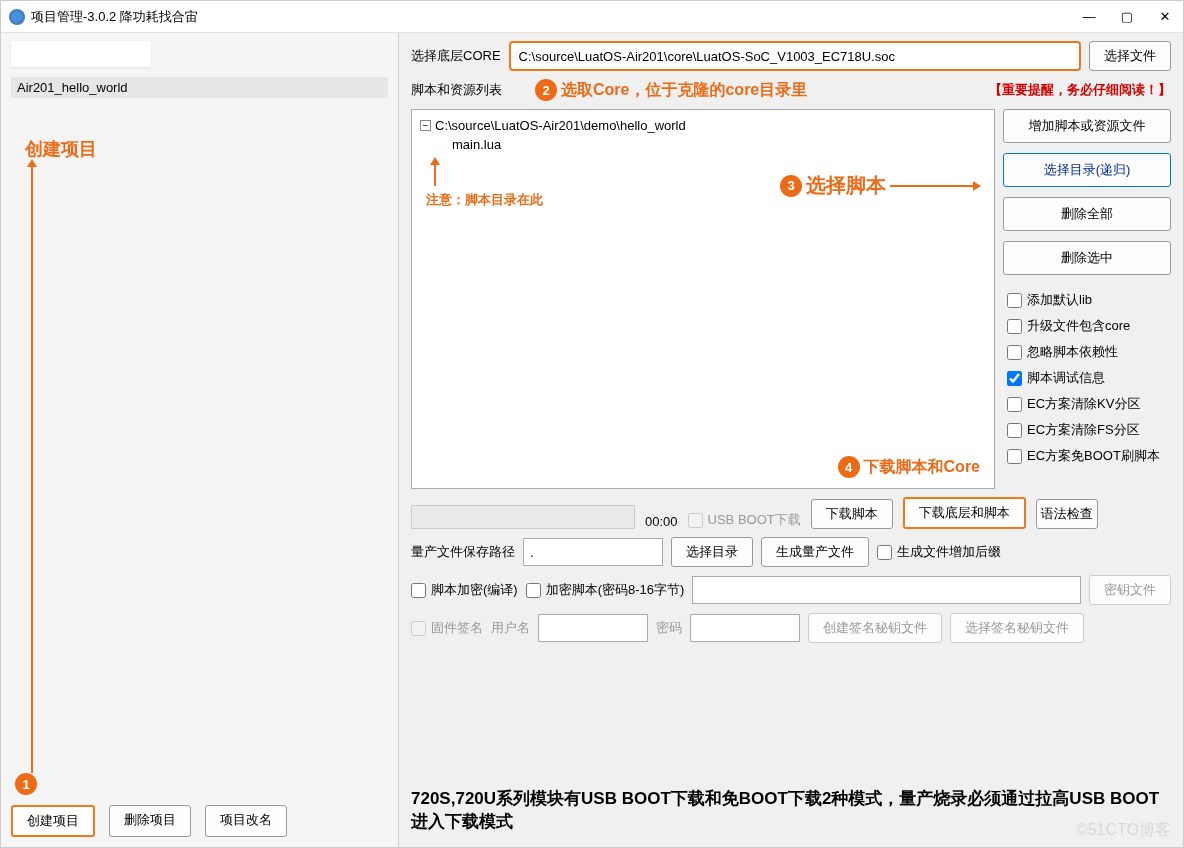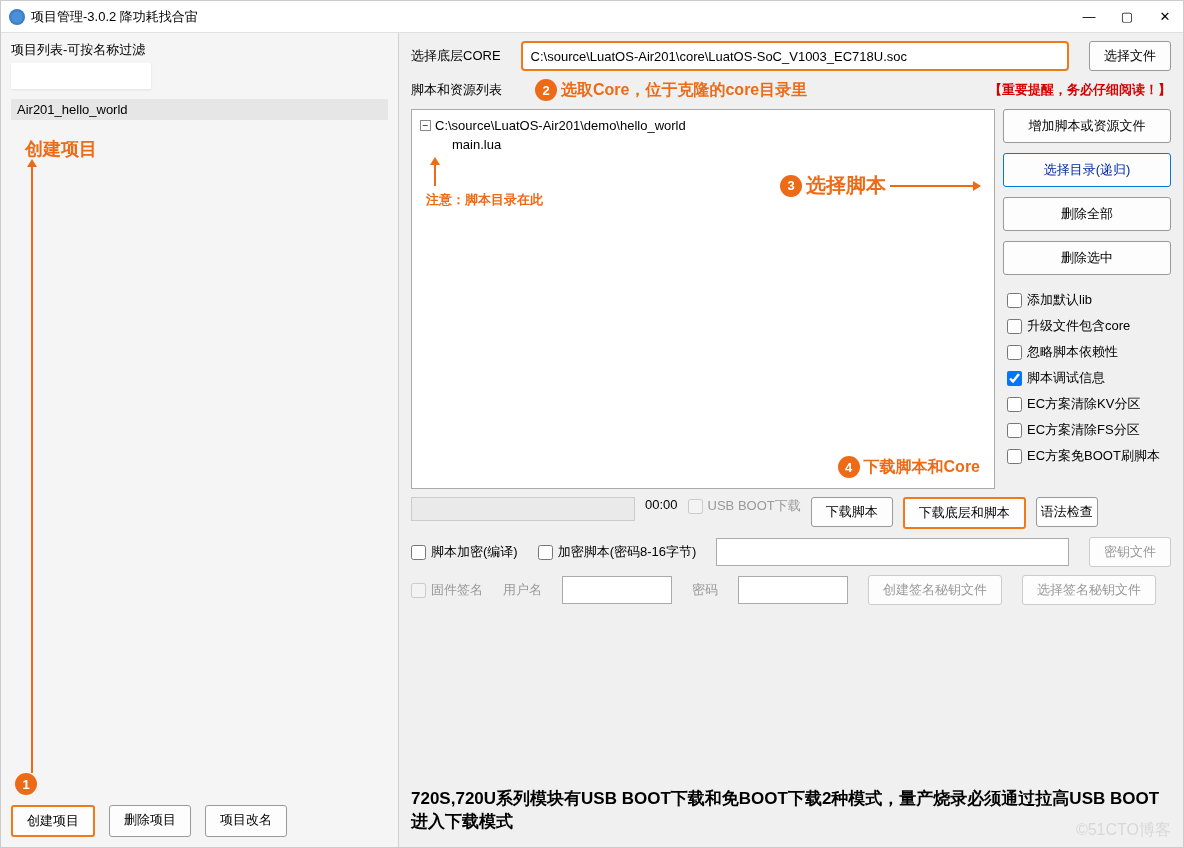--- a/index.html
+++ b/index.html
@@ -13,37 +13,37 @@
 .left { width: 398px; background: #f5f5f5; border-right: 1px solid #d0d0d0; display: flex; flex-direction: column; padding: 8px 10px 10px 10px; position: relative; }
 .left-label { color: #000; margin-bottom: 4px; }
 .filter-input { width: 140px; height: 26px; background: #fff; border: 1px solid #fff; margin-bottom: 10px; padding: 0 4px; box-shadow: 0 1px 2px rgba(0,0,0,0.08); }
 .project-list { flex: 1; background: #f5f5f5; }
 .project-item { background: #e6e6e6; padding: 3px 6px; color: #000; }
 .bottom-btns { display: flex; gap: 14px; margin-top: 8px; }
 .btn { background: #fdfdfd; border: 1px solid #999; padding: 5px 14px; border-radius: 3px; cursor: pointer; color: #000; white-space: nowrap; }
 .btn.hl-orange { border: 2px solid #f07a1a; }
 .btn.hl-blue { border: 1.5px solid #0078d4; color: #0028a0; }
 .right { flex: 1; padding: 8px 12px 8px 12px; display: flex; flex-direction: column; gap: 8px; position: relative; }
-.row { display: flex; align-items: center; gap: 20px; }
+.row { display: flex; align-items: center; gap: 8px; }
 .rlabel { color: #000; white-space: nowrap; }
 .core-input { flex: 1; height: 30px; background: #fff; border: 2px solid #f07a1a; border-radius: 4px; padding: 0 8px; color: #000; }
 .script-row { display: flex; align-items: center; gap: 8px; }
 .annot { color: #ed6b17; font-weight: bold; position: absolute; display: flex; align-items: center; gap: 4px; pointer-events: none; }
 .annot .num { background: #ed6b17; color: #fff; width: 22px; height: 22px; border-radius: 50%; display: inline-flex; align-items: center; justify-content: center; font-weight: bold; font-size: 13px; }
 .warn { color: #d60000; font-weight: bold; }
 .tree { background: #fff; border: 1px solid #aaa; height: 380px; padding: 8px; position: relative; color: #000; }
 .tree-line { display: flex; align-items: center; gap: 4px; }
 .minus { width: 11px; height: 11px; border: 1px solid #888; display: inline-flex; align-items: center; justify-content: center; font-size: 10px; line-height: 9px; }
 .tree-child { padding-left: 32px; margin-top: 4px; }
 .side-btns { position: absolute; right: 0; top: 0; width: 168px; display: flex; flex-direction: column; gap: 10px; }
 .side-btns .btn { text-align: center; padding: 7px 4px; }
 .checks { display: flex; flex-direction: column; gap: 8px; margin-top: 6px; padding-left: 4px; justify-content: space-between; }
 .check { display: flex; align-items: center; gap: 5px; color: #000; }
 .check input { width: 15px; height: 15px; }
-.progress-row { display: flex; align-items: flex-start; gap: 10px; }
+.progress-row { display: flex; align-items: flex-end; gap: 10px; }
 .progress { width: 224px; height: 24px; background: #eaeaea; border: 1px solid #ccc; }
 .time { color: #000; }
 .small-label { color: #000; }
 .path-input { height: 28px; background: #fff; border: 1px solid #aaa; padding: 0 6px; }
 .disabled-text { color: #999; }
 .footer-note { font-weight: bold; color: #000; font-size: 17px; margin-top: auto; padding-bottom: 6px; }
 .watermark { position: absolute; right: 12px; bottom: 6px; color: #d8d8d8; font-size: 16px; }
 .orange-arrow-v { width: 2px; background: #ed6b17; position: absolute; }
 .orange-arrow-v::before { content: ""; position: absolute; top: -6px; left: -4px; border-left: 5px solid transparent; border-right: 5px solid transparent; border-bottom: 8px solid #ed6b17; }
 .annot-h-arrow { height: 2px; background: #ed6b17; display: inline-block; position: relative; }
@@ -62,21 +62,20 @@
   <div class="title">项目管理-3.0.2 降功耗找合宙</div>
   <div class="winbtns">
     <span>—</span>
     <span>▢</span>
     <span>✕</span>
   </div>
 </div>
 
 <div class="content">
   <div class="left">
-    <div class="left-label">项目列表-可按名称过滤</div>
     <input class="filter-input" style="">
     <div class="project-list">
       <div class="project-item">Air201_hello_world</div>
     </div>
 
     <div class="annot" style="left:24px; top:104px;">
       <span style="font-size:18px;">创建项目</span>
     </div>
     <div class="orange-arrow-v" style="left:30px; top:132px; height:608px;"></div>
     <div class="annot" style="left:14px; bottom:52px;">
@@ -175,20 +174,30 @@
       <span class="time">00:00</span>
       <label class="check">
           <input type="checkbox" disabled="" style="">
           <span class="disabled-text">USB BOOT下载</span>
         </label>
       <div class="btn">下载脚本</div>
       <div class="btn hl-orange">下载底层和脚本</div>
       <div class="btn" style="padding:5px 4px;">语法检查</div>
     </div>
 
+    <div class="row">
+      <span class="small-label">量产文件保存路径</span>
+      <input class="path-input" style="width: 140px;" value=".">
+      <div class="btn">选择目录</div>
+      <div class="btn">生成量产文件</div>
+      <label class="check">
+          <input type="checkbox" style="">
+          <span>生成文件增加后缀</span>
+        </label>
+    </div>
 
     <div class="row">
       <label class="check">
           <input type="checkbox" style="">
           <span>脚本加密(编译)</span>
         </label>
       <label class="check">
           <input type="checkbox" style="">
           <span>加密脚本(密码8-16字节)</span>
         </label>

